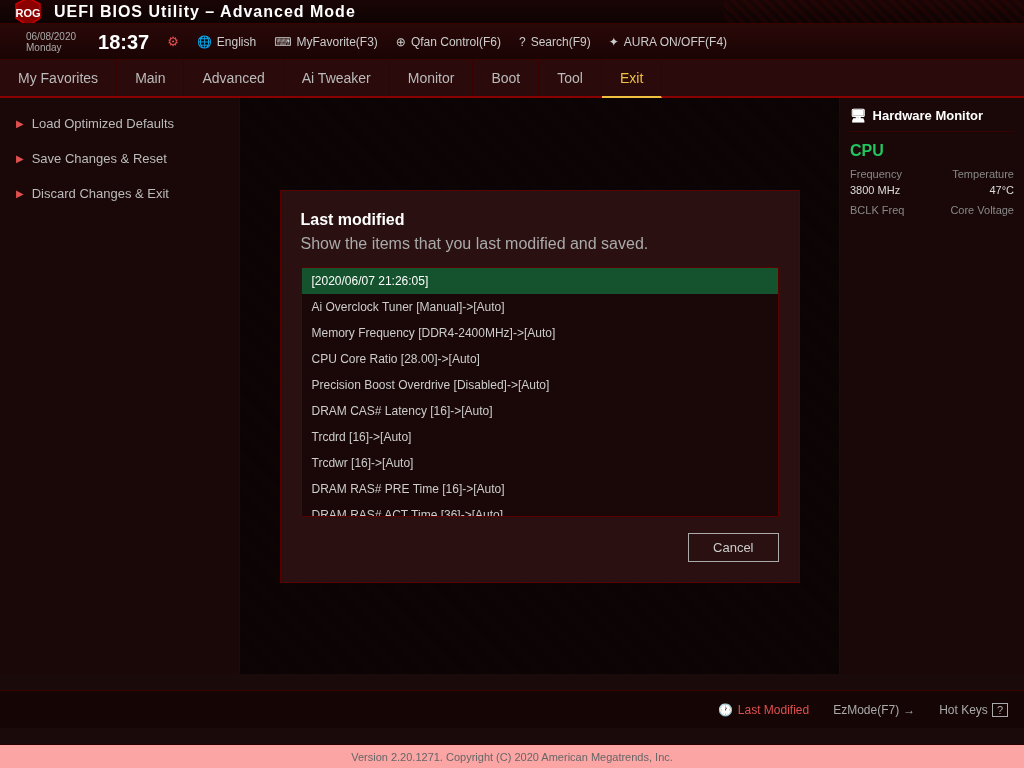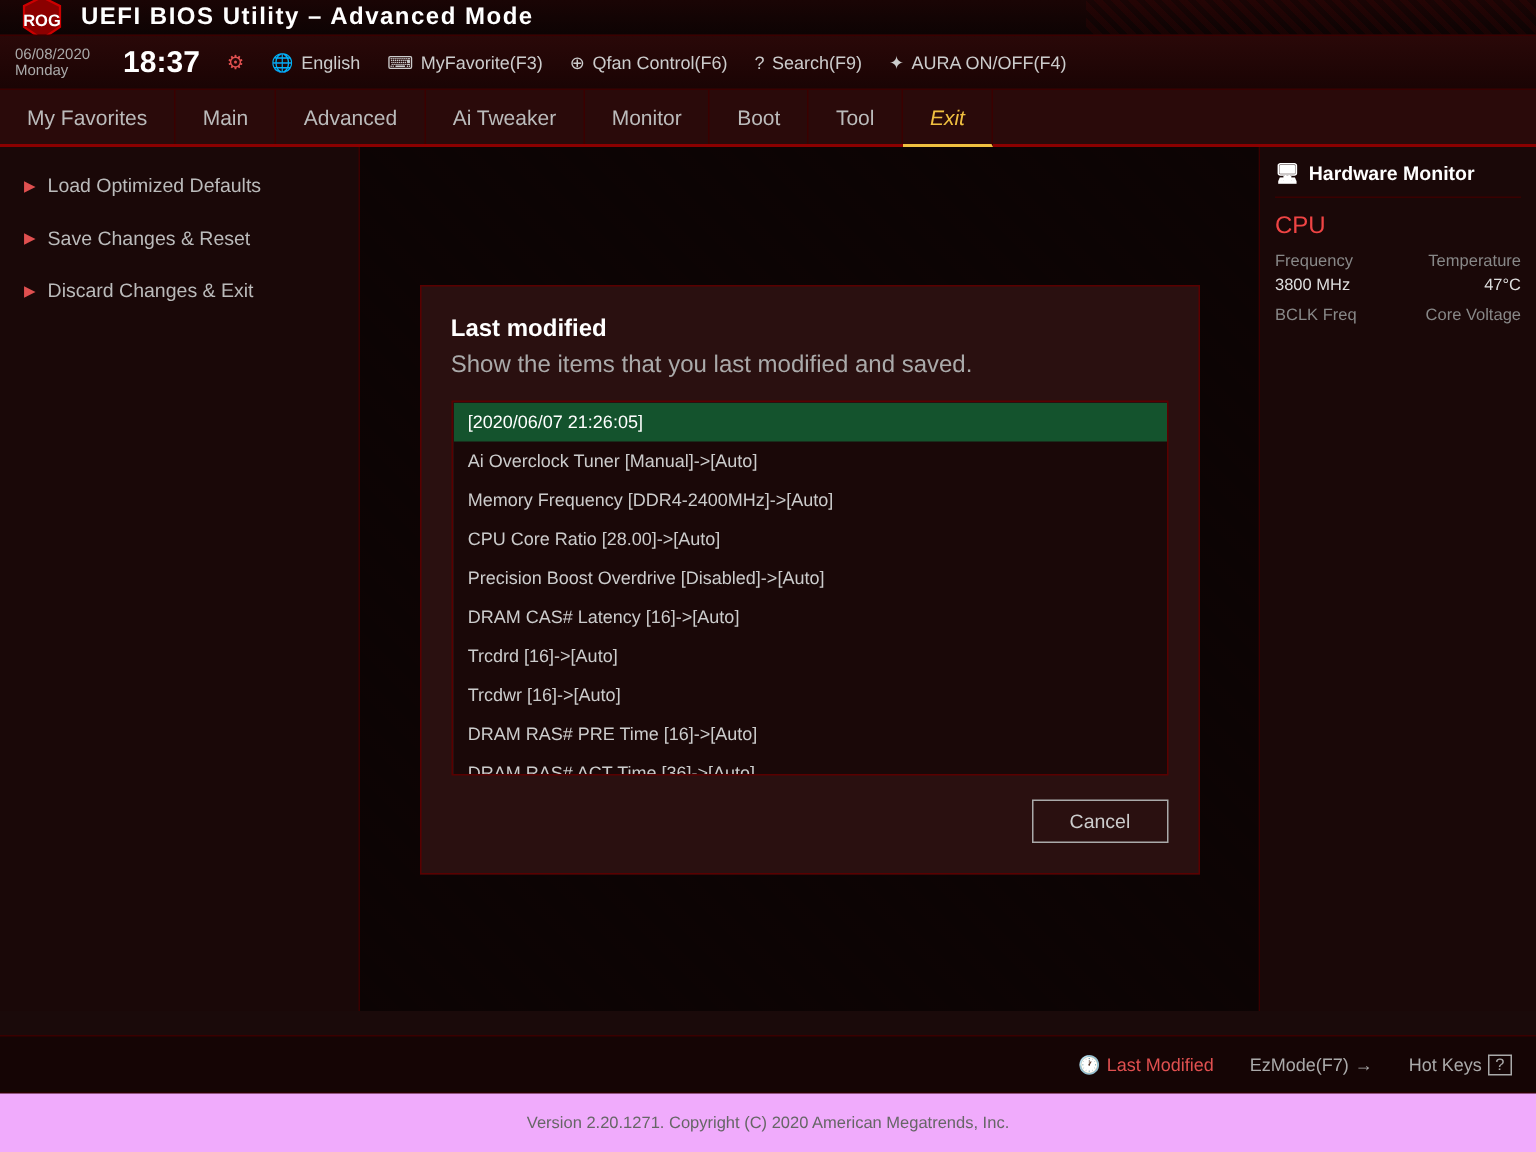--- a/index.html
+++ b/index.html
@@ -64,20 +64,21 @@
       font-size: 12px;
       color: #ccc;
       cursor: pointer;
     }
     .toolbar-datetime {
       display: flex;
       flex-direction: column;
       font-size: 10px;
       color: #aaa;
       margin-right: 4px;
+      margin-left: 16px;
     }
     .toolbar-clock {
       font-size: 20px;
       font-weight: bold;
       color: #fff;
       line-height: 1;
     }
     .toolbar-icon {
       font-size: 13px;
       color: #e05050;
@@ -98,21 +99,20 @@
       font-size: 14px;
       color: #bbb;
       cursor: pointer;
       border-right: 1px solid #3a0000;
       transition: background 0.15s;
     }
     .nav-item.active {
       color: #f0c040;
       border-bottom: 2px solid #f0c040;
       margin-bottom: -2px;
-      font-style: italic;
     }
 
     .sidebar {
       width: 240px;
       background: #1a0808;
       border-right: 1px solid #3a0000;
       padding: 8px 0;
     }
     .sidebar-item {
       display: flex;
@@ -151,23 +151,23 @@
       align-items: center;
       gap: 6px;
       margin-bottom: 10px;
       padding-bottom: 8px;
       border-bottom: 1px solid #3a0000;
     }
     .hw-monitor-section {
       margin-bottom: 12px;
     }
     .hw-cpu-label {
-      color: #ef4444;
+      color: #22c55e;
       font-size: 16px;
-      font-weight: normal;
+      font-weight: bold;
       margin-bottom: 8px;
     }
     .hw-row {
       display: flex;
       justify-content: space-between;
       margin-bottom: 4px;
     }
     .hw-key {
       font-size: 11px;
       color: #888;
@@ -258,22 +258,22 @@
       font-size: 12px;
       color: #aaa;
       cursor: pointer;
       display: flex;
       align-items: center;
       gap: 4px;
     }
     .footer-item.highlight { color: #e05050; }
 
     .version-bar {
-      height: 40px;
-      background: #f0abfc;
+      height: 24px;
+      background: #fca5a5;
       display: flex;
       align-items: center;
       justify-content: center;
       font-size: 11px;
       color: #666;
       border-top: 1px solid #2a0000;
       position: absolute;
       bottom: 0;
       left: 0;
       right: 0;

